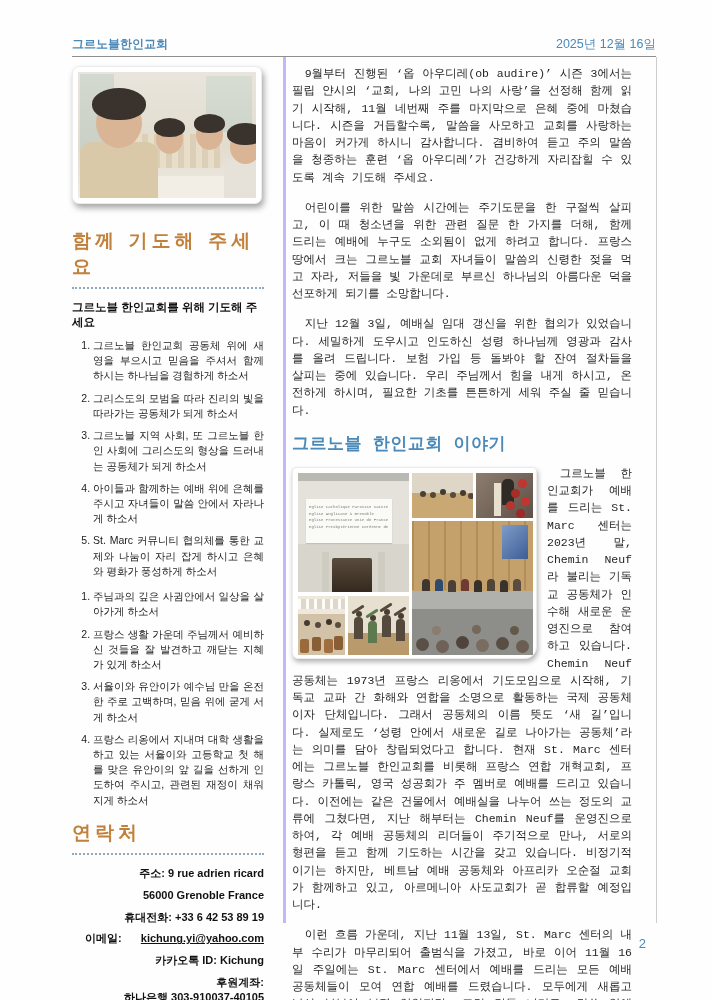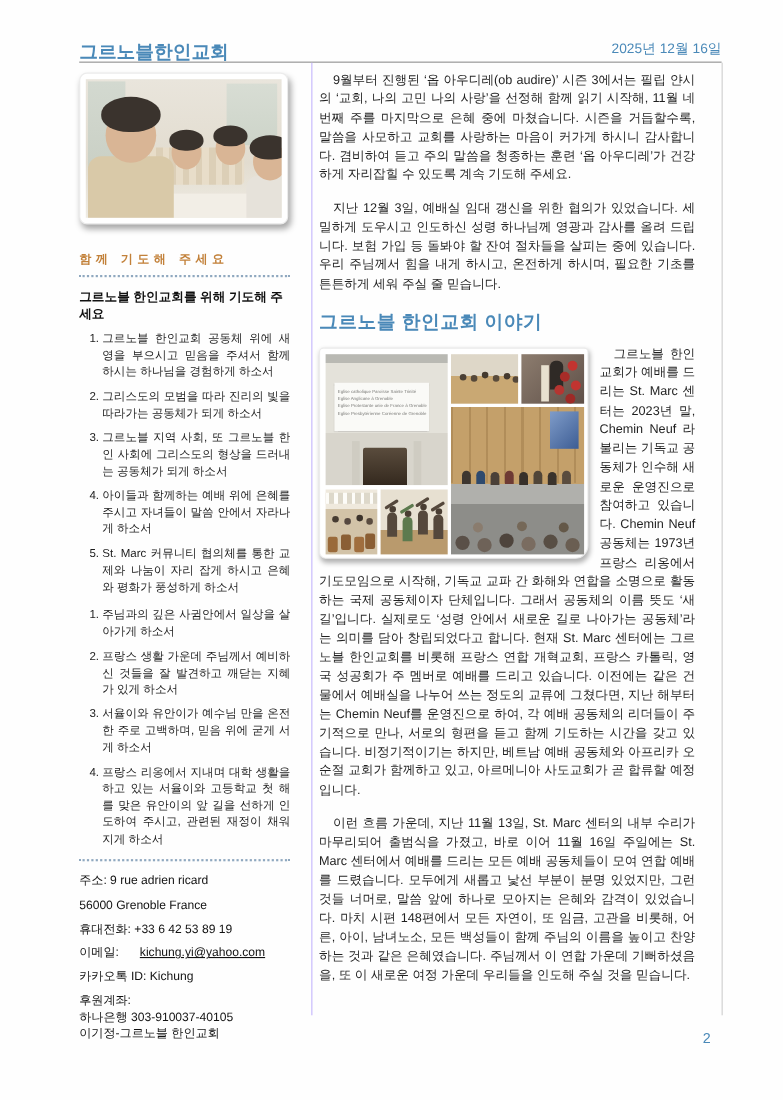--- a/index.html
+++ b/index.html
@@ -9,21 +9,21 @@
     font-family:"Liberation Sans","DejaVu Sans",sans-serif; color:#222;
     overflow:hidden;
   }
 
   
   .hdr {
     position:absolute; left:72px; top:36px; width:584px; height:21px;
     border-bottom:1px solid #8f8f8f;
     display:flex; justify-content:space-between; align-items:flex-start;
   }
-  .hdr .masthead { font-size:17px; font-weight:bold; color:#4a89b8; }
+  .hdr .masthead { font-size:12px; font-weight:bold; color:#4a89b8; }
   .hdr .issuedate { font-size:12.5px; font-weight:normal; color:#4a89b8; }
 
   
   .sidebar { position:absolute; left:72px; top:66px; width:192px; }
 
   .photo-frame {
     width:190px; height:138px; background:#fff; padding:5px;
     border:1px solid #ececec; border-radius:7px;
     box-shadow:2px 4px 6px rgba(0,0,0,.35);
     margin-bottom:24px; position:relative;
@@ -43,37 +43,38 @@
   .head.h2 { left:78px; top:52px; width:27px; height:30px; }
   .head.h3 { left:118px; top:48px; width:27px; height:30px; }
   .head.h4 { left:152px; top:58px; width:31px; height:34px; }
   .body1 { position:absolute; left:2px; top:70px; width:78px; height:58px;
     background:#d9c9a8; border-radius:12px 12px 0 0; }
   .body4 { position:absolute; left:146px; top:88px; width:44px; height:40px;
     background:#e6e2da; border-radius:10px 10px 0 0; }
 
   .script-h {
     font-family:"DejaVu Serif","Liberation Serif",serif;
-    color:#c2813a; font-size:11px; font-weight:600; letter-spacing:4px;margin-top:12px;
+    color:#c2813a; font-size:19px; font-weight:600; letter-spacing:4px;margin-top:12px;
   }
   .dotted { border-bottom:2px dotted #8fa8bf; margin:7px 0 11px; }
 
   .sub-h { font-size:11.5px; font-weight:bold; color:#111; margin:0 0 8px; }
   .sidebar ol { margin:0 0 10px; padding-left:21px; }
   .sidebar li { font-size:10.5px; line-height:1.45; margin-bottom:7px; text-align:justify; color:#1c1c1c; }
 
-  .contact p { font-size:11px; font-weight:normal; color:#111; margin:0 0 7px; line-height:1.35; }
+  .contact p { font-size:11px; font-weight:bold; color:#111; margin:0 0 7px; line-height:1.35;text-align:right; }
   .contact p.tight { margin:0; }
   .contact a { color:#111; text-decoration:underline;padding-left:16px; }
 
   
   .main {
     position:absolute; left:283px; top:57px; width:374px; height:866px;
-    border-left:1px solid #c4b5fd; border-right:1px solid #cdcdcd;
+    border-left:3px solid #c4b5fd; border-right:1px solid #cdcdcd;
     padding:8px 24px 0 6px;
+    font-family:Liberation Mono, monospace;
   }
   .main p.body { font-size:11.5px; line-height:1.5; text-align:justify;
     text-indent:1.1em; margin:0 0 13px; color:#1f1f1f; }
   .story-title { font-size:17px; font-weight:bold; color:#4a89b8; margin:3px 0 10px; letter-spacing:.5px; }
 
   
   .collage {
     float:left; width:245px; height:192px; background:#fff; padding:5px;
     border:1px solid #ebebeb; border-radius:4px 4px 12px 6px;
     box-shadow:1px 3px 5px rgba(0,0,0,.3);
@@ -169,36 +170,38 @@
       <li>St. Marc 커뮤니티 협의체를 통한 교제와 나눔이 자리 잡게 하시고 은혜와 평화가 풍성하게 하소서</li>
     </ol>
 
     <ol>
       <li>주님과의 깊은 사귐안에서 일상을 살아가게 하소서</li>
       <li>프랑스 생활 가운데 주님께서 예비하신 것들을 잘 발견하고 깨닫는 지혜가 있게 하소서</li>
       <li>서율이와 유안이가 예수님 만을 온전한 주로 고백하며, 믿음 위에 굳게 서게 하소서</li>
       <li>프랑스 리옹에서 지내며 대학 생활을 하고 있는 서율이와 고등학교 첫 해를 맞은 유안이의 앞 길을 선하게 인도하여 주시고, 관련된 재정이 채워지게 하소서</li>
     </ol>
 
+    <div class="script-h">연락처</div>
     <div class="dotted"></div>
 
     <div class="contact">
       <p>주소: 9 rue adrien ricard</p>
       <p>56000 Grenoble France</p>
       <p>휴대전화: +33 6 42 53 89 19</p>
       <p><span>이메일: </span><a href="#">kichung.yi@yahoo.com</a></p>
       <p>카카오톡 ID: Kichung</p>
       <p class="tight">후원계좌:</p>
       <p class="tight">하나은행 303-910037-40105</p>
       <p class="tight">이기정-그르노블 한인교회</p>
     </div>
   </div>
 
   <div class="main">
     <p class="body">9월부터 진행된 ‘옵 아우디레(ob audire)’ 시즌 3에서는 필립 얀시의 ‘교회, 나의 고민 나의 사랑’을 선정해 함께 읽기 시작해, 11월 네번째 주를 마지막으로 은혜 중에 마쳤습니다. 시즌을 거듭할수록, 말씀을 사모하고 교회를 사랑하는 마음이 커가게 하시니 감사합니다. 겸비하여 듣고 주의 말씀을 청종하는 훈련 ‘옵 아우디레’가 건강하게 자리잡힐 수 있도록 계속 기도해 주세요.</p>
+    <p class="body">어린이를 위한 말씀 시간에는 주기도문을 한 구절씩 살피고, 이 때 청소년을 위한 관련 질문 한 가지를 더해, 함께 드리는 예배에 누구도 소외됨이 없게 하려고 합니다. 프랑스 땅에서 크는 그르노블 교회 자녀들이 말씀의 신령한 젖을 먹고 자라, 저들을 빛 가운데로 부르신 하나님의 아름다운 덕을 선포하게 되기를 소망합니다.</p>
     <p class="body">지난 12월 3일, 예배실 임대 갱신을 위한 협의가 있었습니다. 세밀하게 도우시고 인도하신 성령 하나님께 영광과 감사를 올려 드립니다. 보험 가입 등 돌봐야 할 잔여 절차들을 살피는 중에 있습니다. 우리 주님께서 힘을 내게 하시고, 온전하게 하시며, 필요한 기초를 튼튼하게 세워 주실 줄 믿습니다.</p>
 
     <div class="story-title">그르노블 한인교회 이야기</div>
 
     <div>
       <div class="collage">
         <div class="ph ph-church">
           <div class="sign">
             <div>Eglise catholique Paroisse Sainte Trinité</div>
             <div>Eglise Anglicane à Grenoble</div>

